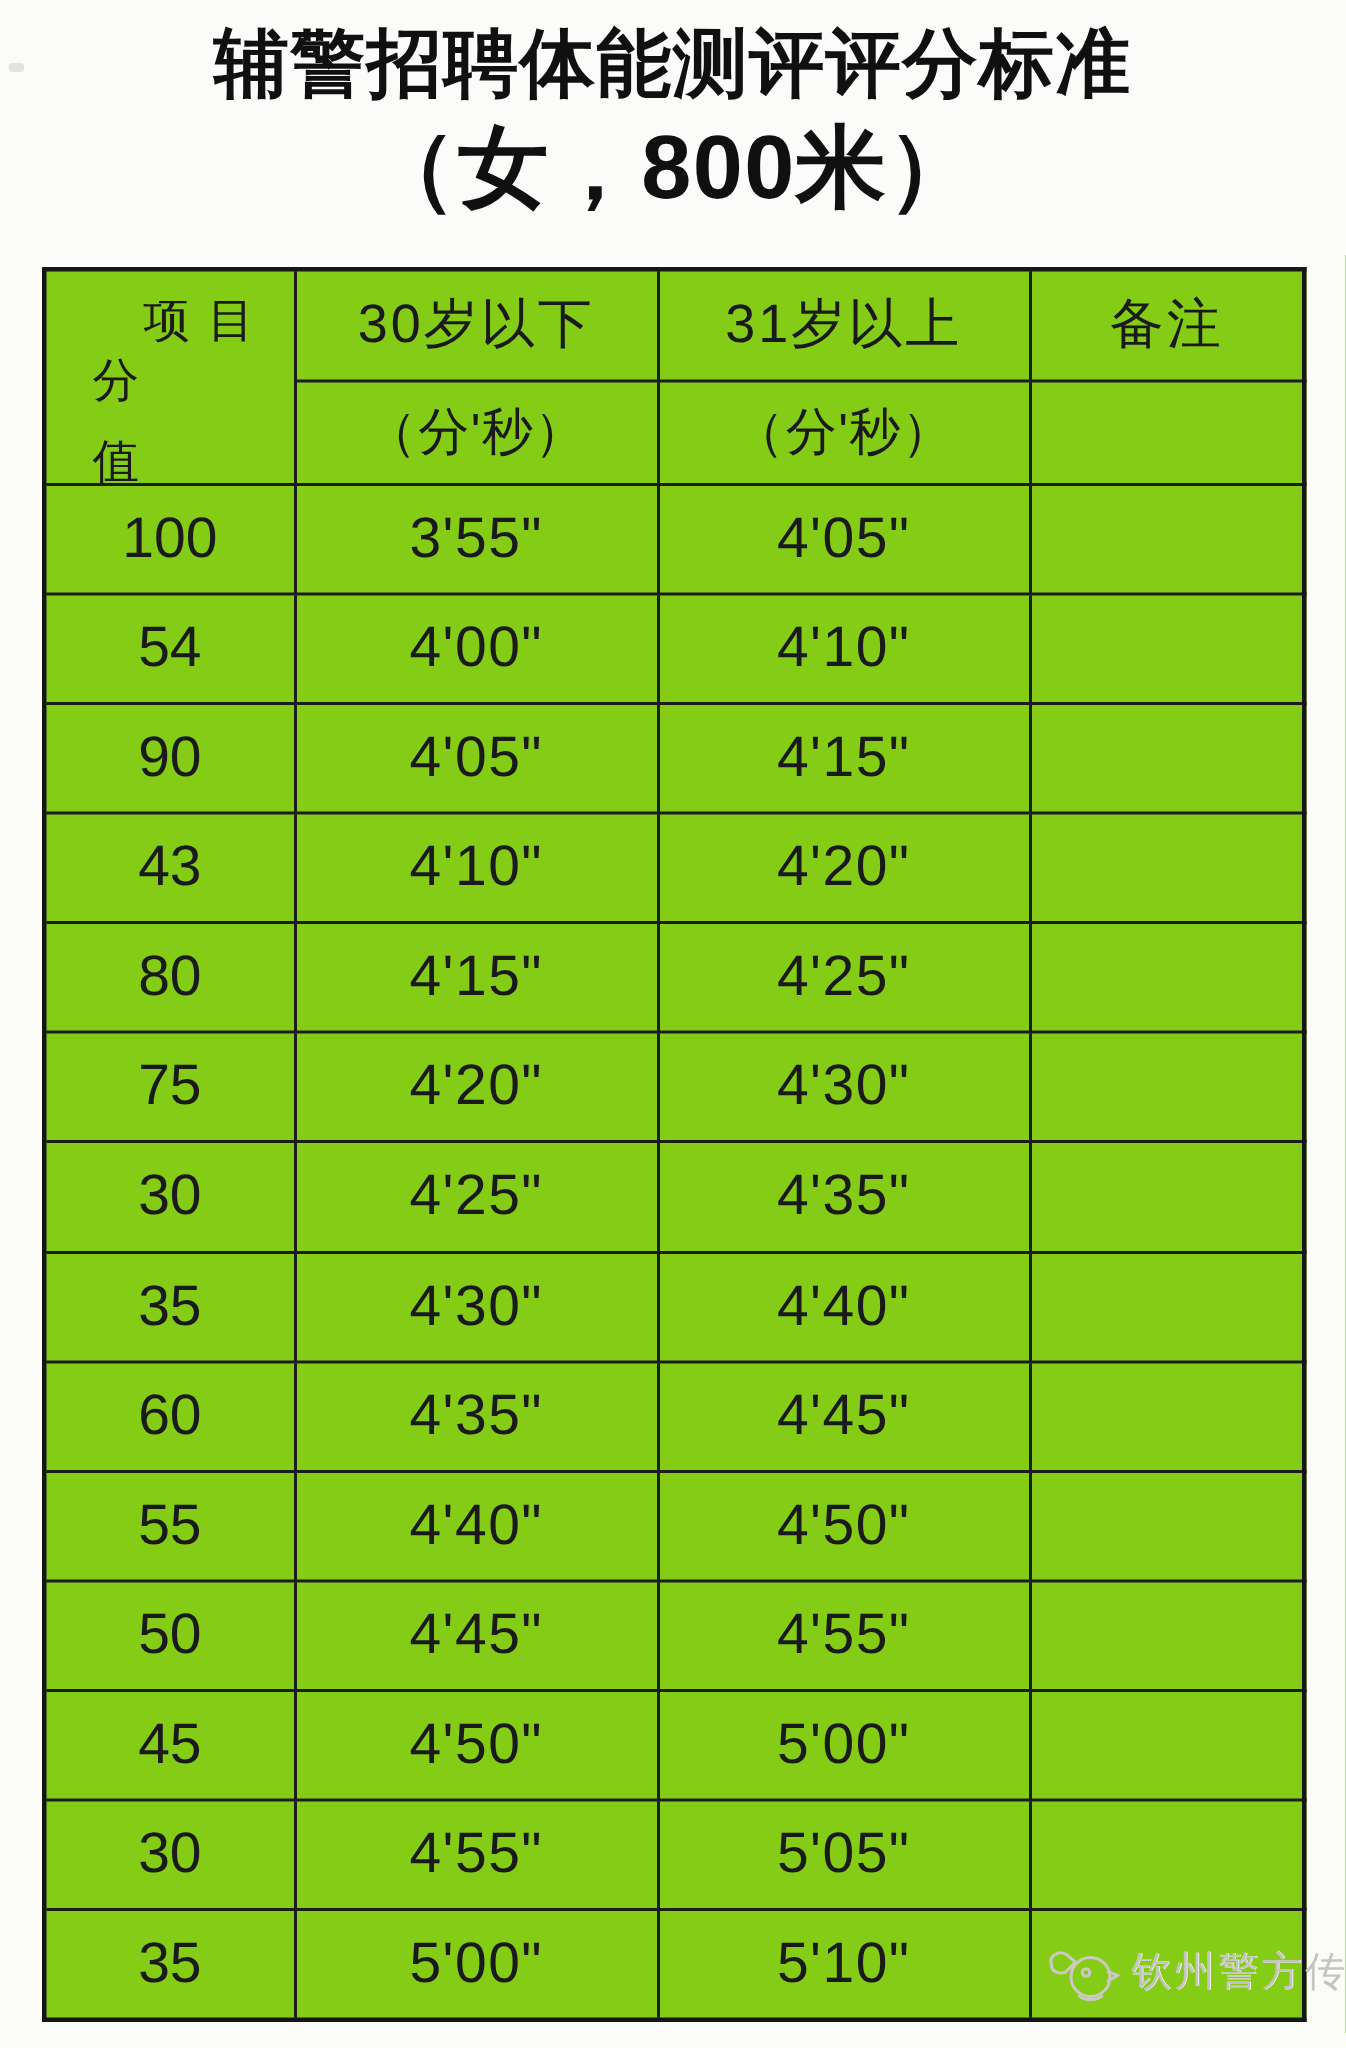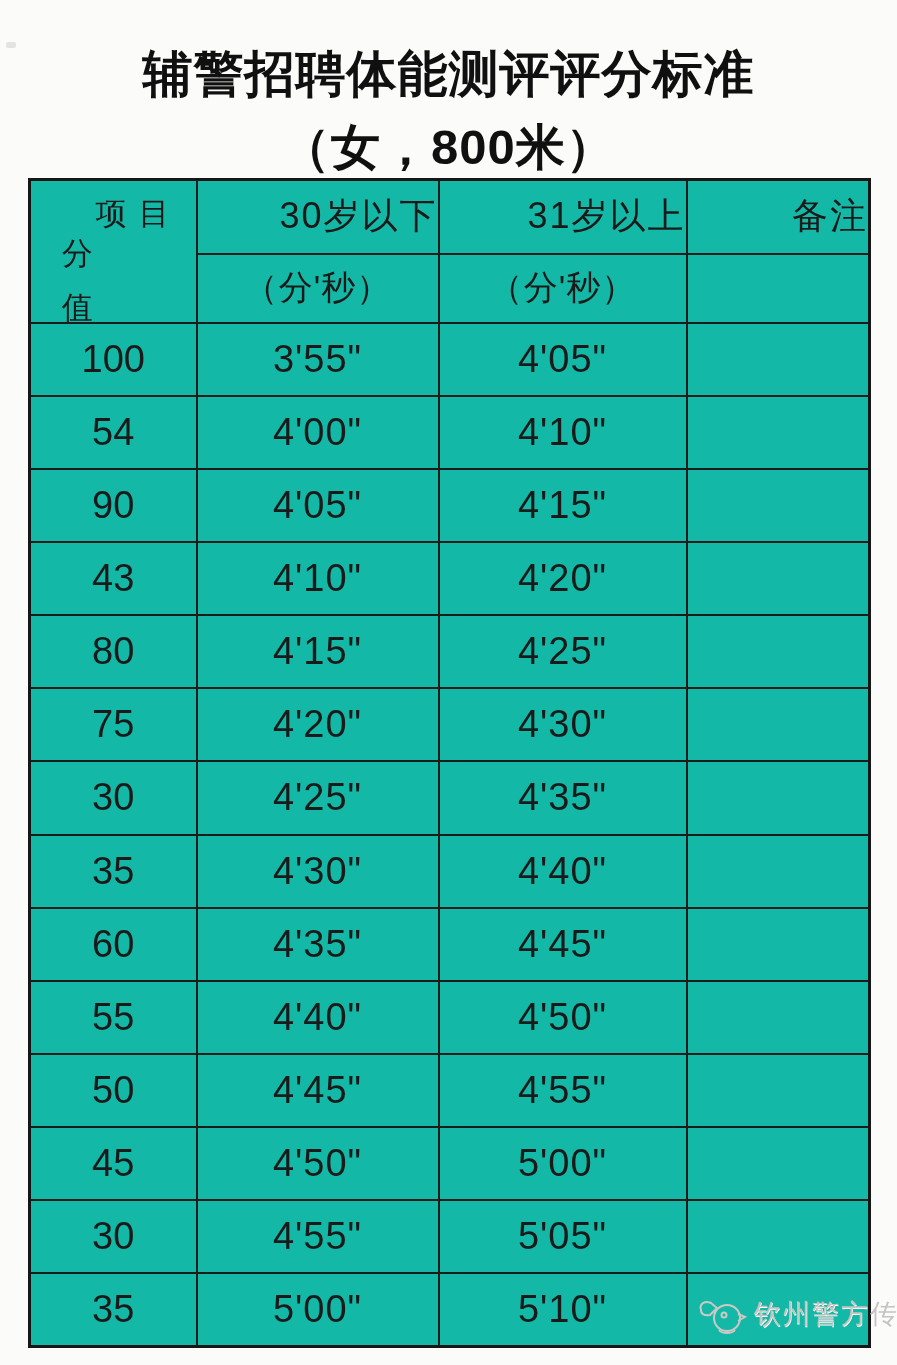--- a/index.html
+++ b/index.html
@@ -12,38 +12,38 @@
     overflow: hidden;
   }
   .title {
     position: absolute;
     top: 12px; left: 0; right: 0;
     text-align: center;
     font-weight: 800;
     color: #101010;
     line-height: 1.2;
   }
-  .title .line1 { font-size: 50px; letter-spacing: 1px; margin-top: 32px; }
-  .title .line2 { font-size: 49px; letter-spacing: 1px; margin-top: 14px; }
+  .title .line1 { font-size: 50px; letter-spacing: 1px; }
+  .title .line2 { font-size: 60px; letter-spacing: 1px; margin-top: 4px; }
 
   .scan-artifact {
     position: absolute;
     left: 6px; top: 42px;
     width: 10px; height: 6px;
     background: #e3e3e0;
     border-radius: 2px;
   }
 
   table.score-table {
     position: absolute;
     top: 178px; left: 28px;
     width: 840px; height: 1170px;
     border-collapse: collapse;
     table-layout: fixed;
-    background: #14b8a6;
+    background: #84cc16;
     border: 3px solid #161616;
   }
   .score-table td {
     border: 2px solid #1c1c1c;
     text-align: center;
     vertical-align: middle;
     font-size: 38px;
     color: #1a1a1a;
     overflow: hidden;
   }
@@ -61,21 +61,21 @@
   }
   .corner-score {
     position: absolute;
     left: 26px; top: 46px;
     width: 1.15em;
     font-size: 31px;
     line-height: 1.75;
     word-break: break-all;
     text-align: right;
   }
-  td.col-header { font-size: 36px; letter-spacing: 2px; text-align: right; }
+  td.col-header { font-size: 36px; letter-spacing: 2px; }
   td.sub-header { font-size: 34px; letter-spacing: 1px; }
   td.score-cell { font-size: 38px; }
   td.time-cell { font-size: 38px; letter-spacing: 1px; }
 
   .watermark {
     position: absolute;
     left: 697px; top: 1288px;
     display: flex;
     align-items: center;
     gap: 5px;

